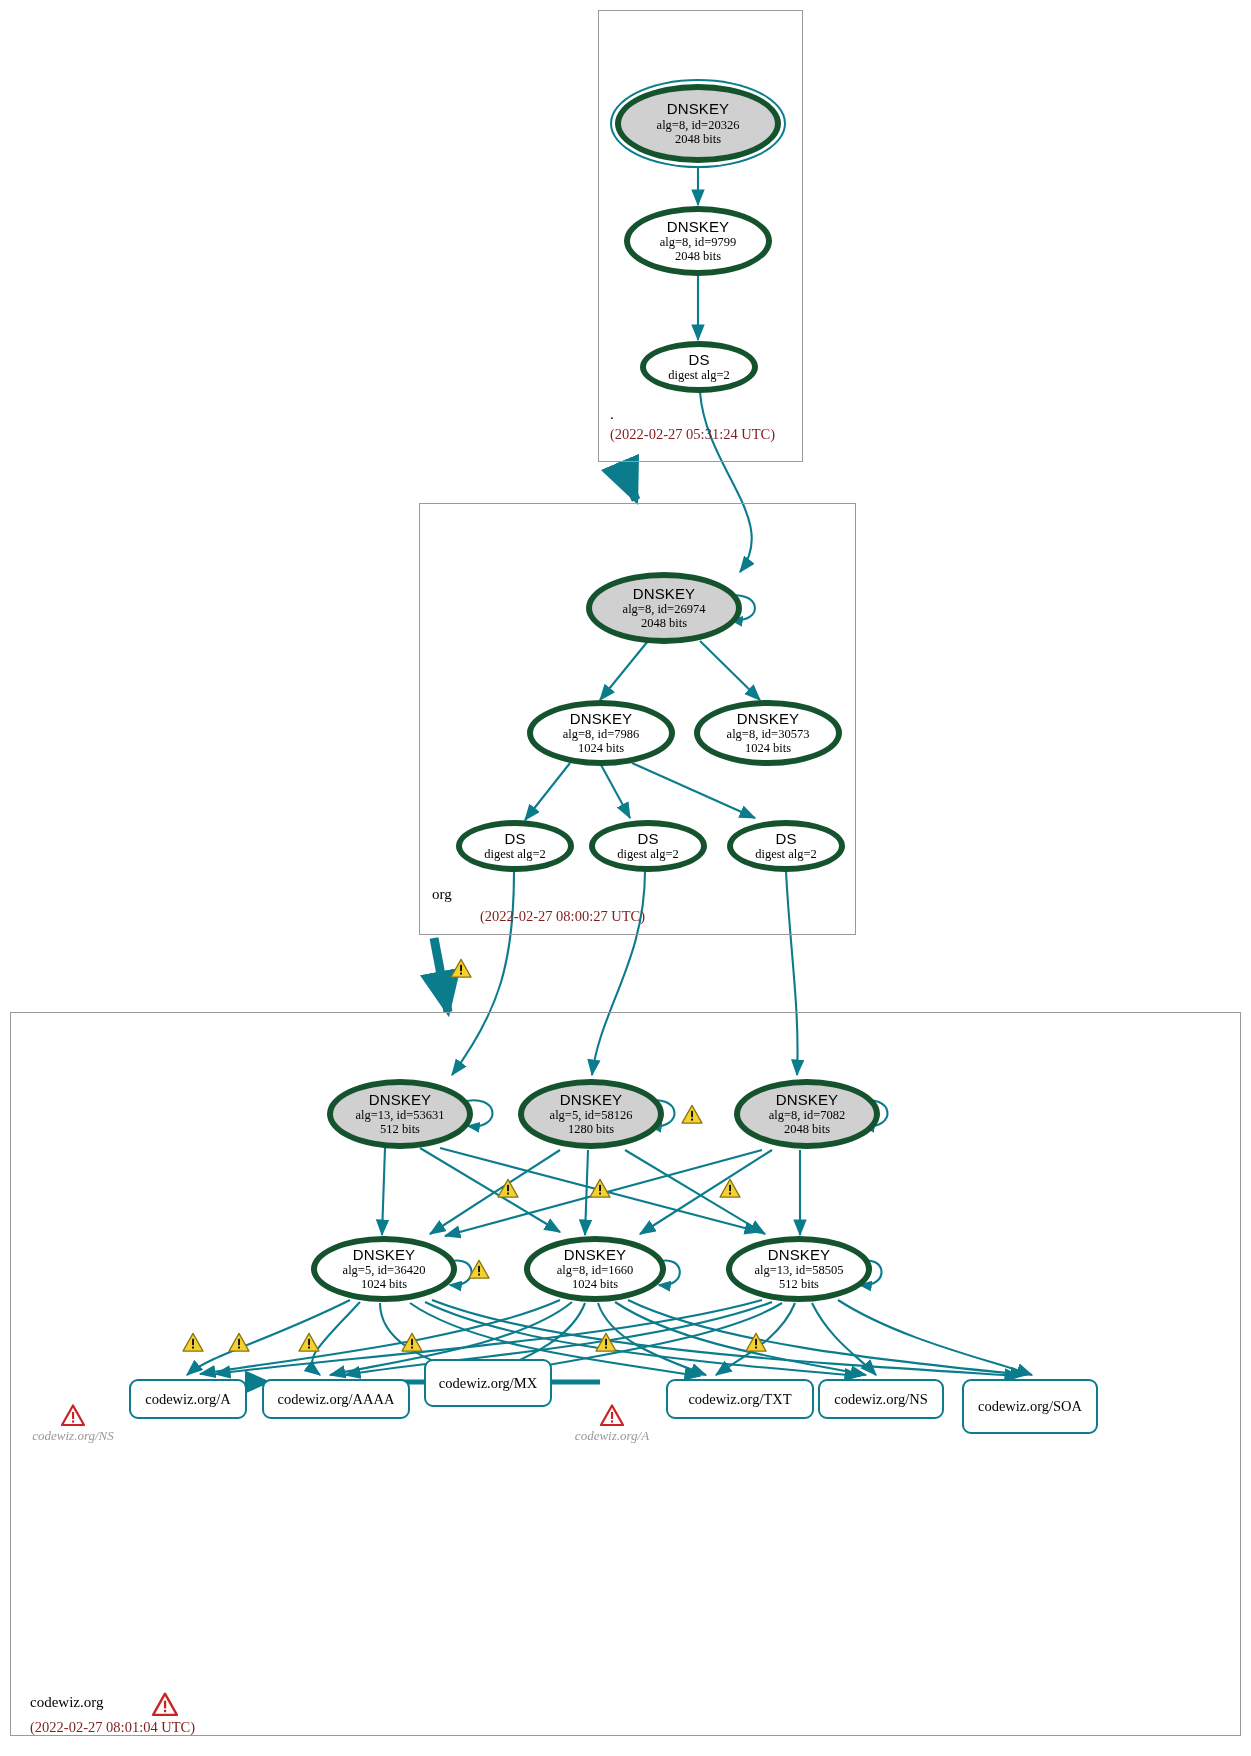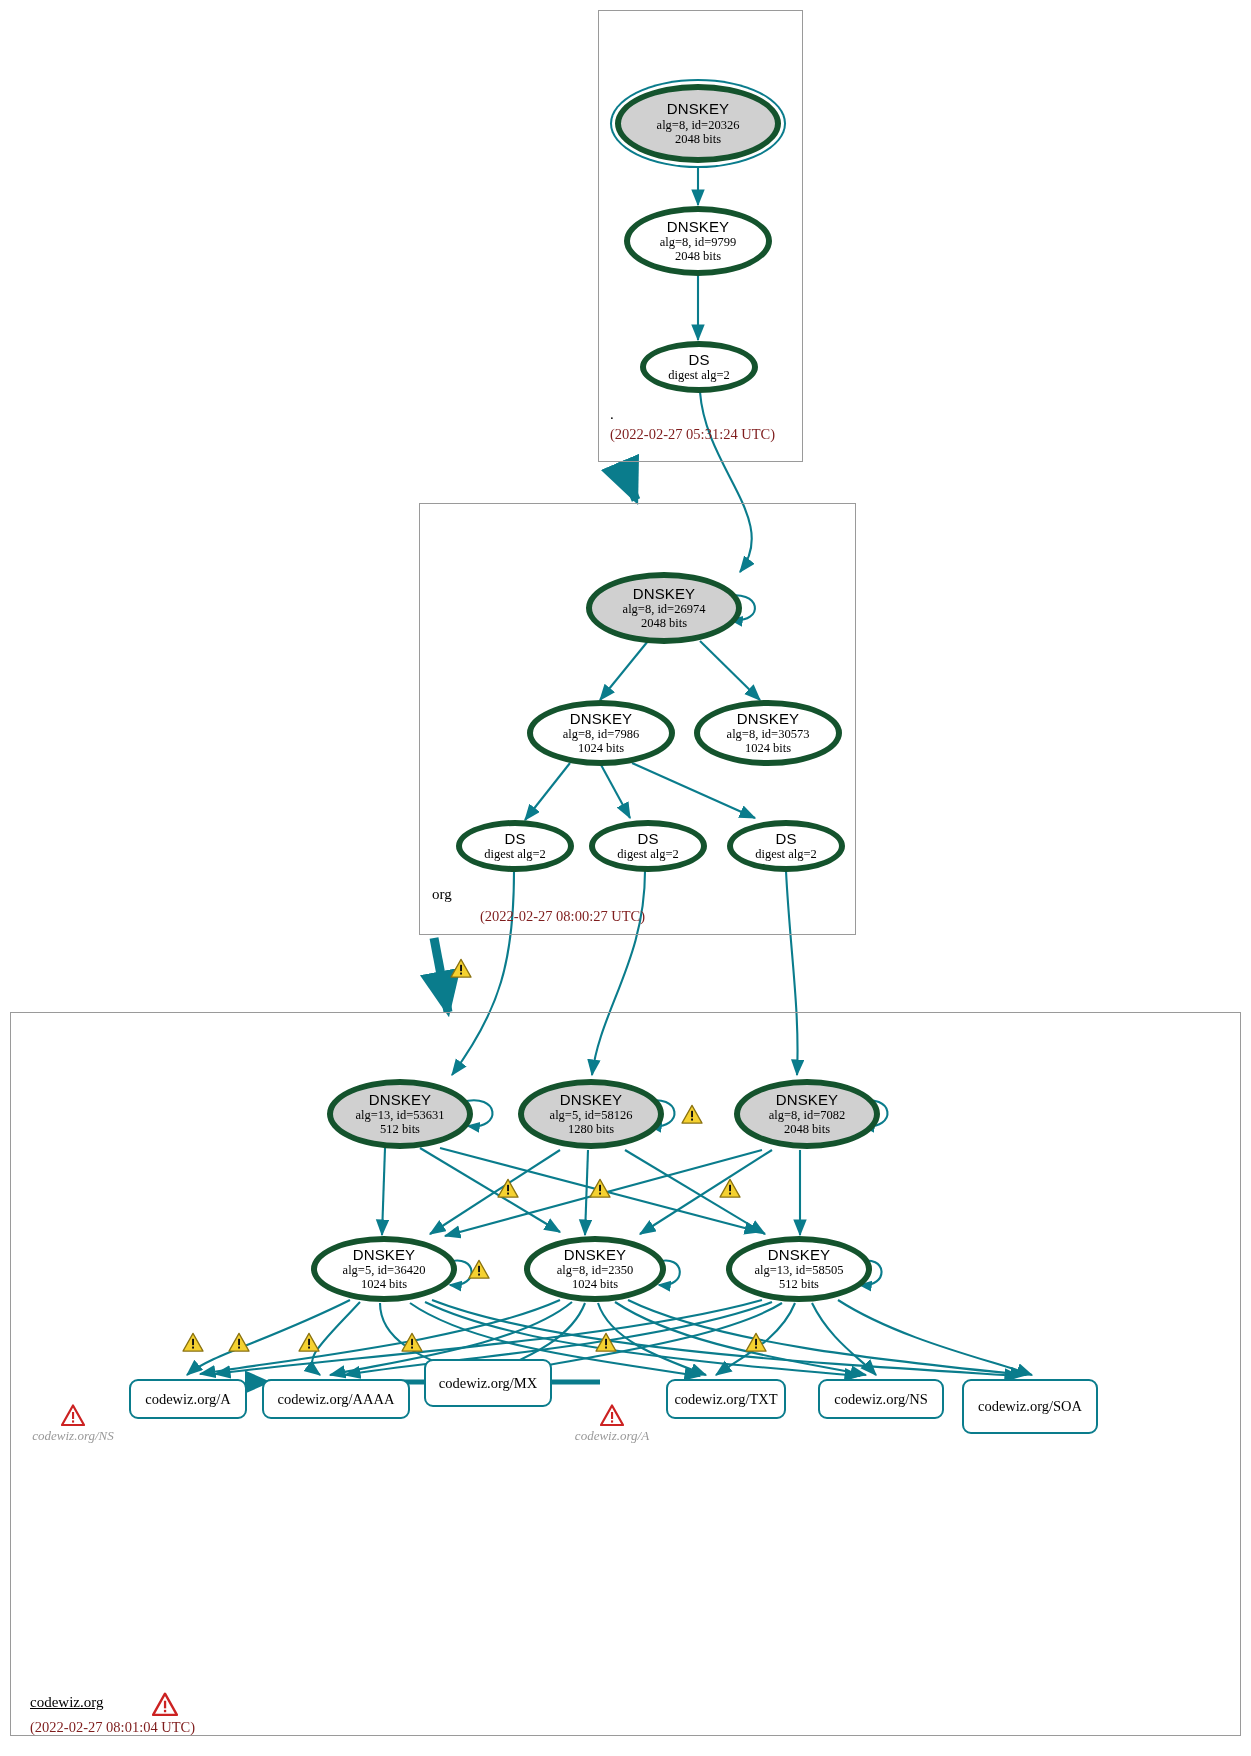--- a/index.html
+++ b/index.html
@@ -200,21 +200,21 @@
 
   <div class="zone-box" style="left:598px; top:10px; width:205px; height:452px;"></div>
   <div class="zone-label" style="left:610px; top:406px;">.</div>
   <div class="zone-time" style="left:610px; top:426px;">(2022-02-27 05:31:24 UTC)</div>
 
   <div class="zone-box" style="left:419px; top:503px; width:437px; height:432px;"></div>
   <div class="zone-label" style="left:432px; top:886px;">org</div>
   <div class="zone-time" style="left:432px; top:908px;margin-left:48px;">(2022-02-27 08:00:27 UTC)</div>
 
   <div class="zone-box" style="left:10px; top:1012px; width:1231px; height:724px;"></div>
-  <div class="zone-label" style="left:30px; top:1694px;text-decoration:underline;">codewiz.org</div>
+  <div class="zone-label" style="left:30px; top:1694px;">codewiz.org</div>
   <div class="zone-time" style="left:30px; top:1719px;">(2022-02-27 08:01:04 UTC)</div>
   <svg class="err" style="left:152px; top:1692px; width:26px; height:24px;" viewBox="0 0 24 22">
     <path d="M12 1.5 L23 21 L1 21 Z" fill="#ffffff" stroke="#cc2222" stroke-width="2.2" stroke-linejoin="round"></path>
     <rect x="11" y="8" width="2.1" height="7" fill="#cc2222"></rect>
     <rect x="11" y="16.4" width="2.1" height="2.2" fill="#cc2222"></rect>
   </svg>
 
   <div class="node ell secure dbl" style="left:615px; top:84px; width:166px; height:79px;">
     <div class="n-title">DNSKEY</div>
     <div class="n-sub">alg=8, id=20326</div>
@@ -314,21 +314,21 @@
     <div class="n-sub">1024 bits</div>
   </div>
   <svg class="warn" style="left:468px; top:1259px;" viewBox="0 0 24 22">
     <path d="M12 1.5 L23 21 L1 21 Z" fill="#f5d130" stroke="#8a7210" stroke-width="1.4" stroke-linejoin="round"></path>
     <rect x="11" y="7.5" width="2.1" height="7" fill="#111"></rect>
       <rect x="11" y="16" width="2.1" height="2.2" fill="#111"></rect>
   </svg>
 
   <div class="node ell" style="left:524px; top:1236px; width:142px; height:66px;">
     <div class="n-title">DNSKEY</div>
-    <div class="n-sub">alg=8, id=2350</div>
+    <div class="n-sub">alg=8, id=1660</div>
     <div class="n-sub">1024 bits</div>
   </div>
 
   <div class="node ell" style="left:726px; top:1236px; width:146px; height:66px;">
     <div class="n-title">DNSKEY</div>
     <div class="n-sub">alg=13, id=58505</div>
     <div class="n-sub">512 bits</div>
   </div>
 
   <svg class="warn" style="left:182px; top:1332px;" viewBox="0 0 24 22">
@@ -385,21 +385,21 @@
 
   <div class="rr-bogus" style="left:560px; top:1404px; width:104px;">
     <svg style="width:24px;height:22px;display:block;margin:0 auto 2px;" viewBox="0 0 24 22">
       <path d="M12 1.5 L23 21 L1 21 Z" fill="#ffffff" stroke="#cc2222" stroke-width="2.2" stroke-linejoin="round"></path>
       <rect x="11" y="8" width="2.1" height="7" fill="#cc2222"></rect>
       <rect x="11" y="16.4" width="2.1" height="2.2" fill="#cc2222"></rect>
     </svg>
     <span>codewiz.org/A</span>
   </div>
 
-  <div class="node rect" style="left:666px; top:1379px; width:120px; height:40px;">
+  <div class="node rect" style="left:666px; top:1379px; width:148px; height:40px;">
     <div class="rr-label">codewiz.org/TXT</div>
   </div>
 
   <div class="node rect" style="left:818px; top:1379px; width:126px; height:40px;">
     <div class="rr-label">codewiz.org/NS</div>
   </div>
 
   <div class="node rect" style="left:962px; top:1379px; width:136px; height:55px;">
     <div class="rr-label">codewiz.org/SOA</div>
   </div>

